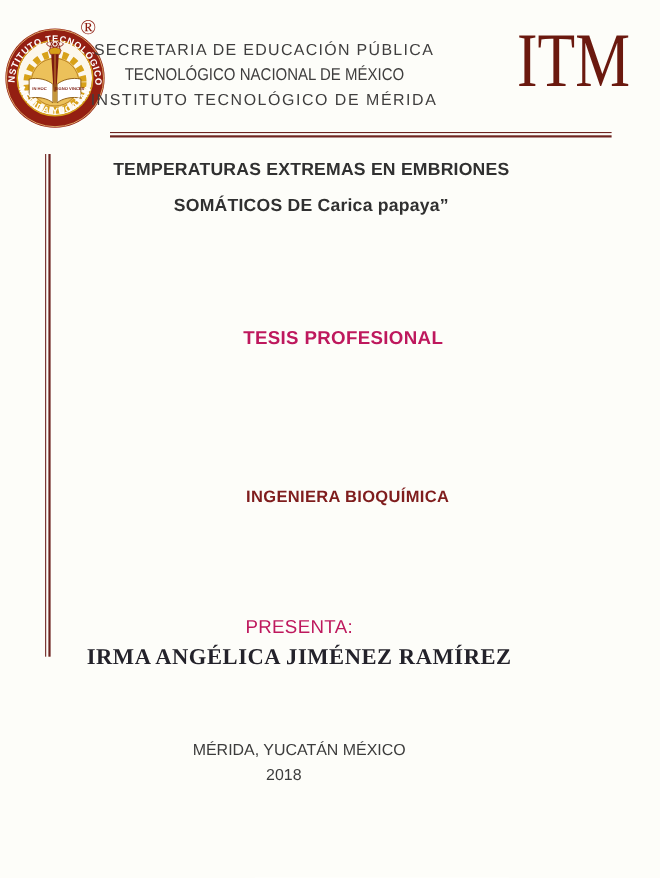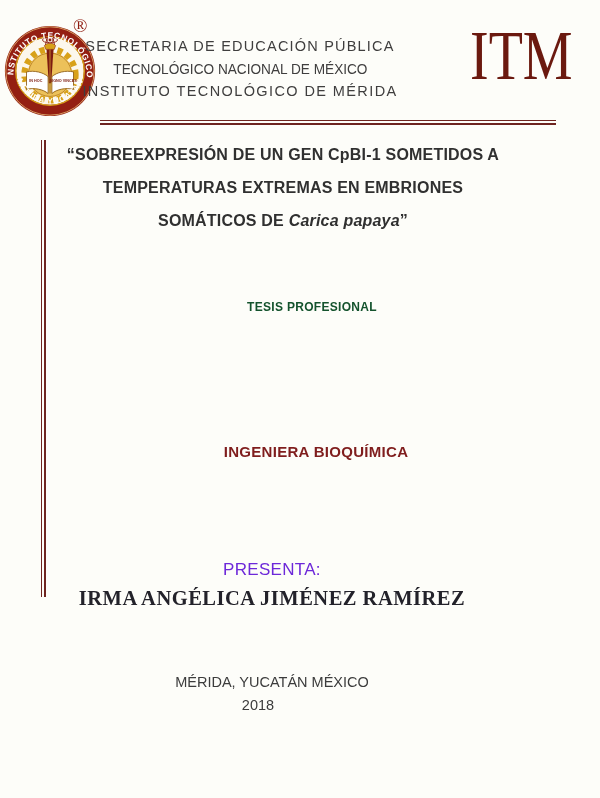--- a/index.html
+++ b/index.html
@@ -32,31 +32,31 @@
     border-top:1px solid #6e2420;border-bottom:2px solid #6e2420;
   }
   .left-divider{
     left:41px;top:140px;width:2px;height:457px;
     border-left:1px solid #6e2420;border-right:2px solid #6e2420;
   }
 
   
   .title-block{left:33px;top:138px;width:500px;line-height:33px;
     font-size:16px;font-weight:bold;color:#303030;letter-spacing:0.2px;}
-  .title-block .species{font-style:italic;}
+  .title-block .species{}
 
   .option-block{left:62px;top:294px;width:500px;line-height:27.5px;}
   .option-label{font-size:16px;color:#3c3c3c;letter-spacing:0.4px;}
-  .option-value{font-size:12px;font-weight:bold;color:#14532d;letter-spacing:0.3px;}
+  .option-value{font-size:17px;font-weight:bold;color:#be185d;letter-spacing:0.3px;}
 
   .degree-block{left:66px;top:439px;width:500px;line-height:26.5px;}
   .degree-label{font-size:17px;color:#3c3c3c;letter-spacing:0.3px;}
   .degree-value{font-size:15px;font-weight:bold;color:#7f1d1d;letter-spacing:0.3px;}
 
-  .presenta{left:22px;top:560px;width:500px;font-size:17px;color:#6d28d9;letter-spacing:0.3px;}
+  .presenta{left:22px;top:560px;width:500px;font-size:17px;color:#be185d;letter-spacing:0.3px;}
   .author-name{left:22px;top:587px;width:500px;
     font-family:"Liberation Serif",serif;font-weight:bold;font-size:20.5px;
     color:#23222a;letter-spacing:0.5px;}
 
   .location{left:22px;top:674px;width:500px;font-size:14.5px;color:#3c3c3c;}
   .year{left:8px;top:697px;width:500px;font-size:14.5px;color:#3c3c3c;}
 
   
   .seal{left:3px;top:23px;width:94px;height:96px;}
 </style>
@@ -115,21 +115,20 @@
     <span class="squeeze">TECNOLÓGICO NACIONAL DE MÉXICO</span>
   </div>
   <div class="abs ctr hline hline3">INSTITUTO TECNOLÓGICO DE MÉRIDA</div>
 
   <div class="abs acronym">ITM</div>
 
   <div class="abs top-divider"></div>
   <div class="abs left-divider"></div>
 
   <div class="abs ctr title-block">
-    <div>“SOBREEXPRESIÓN DE UN GEN CpBI-1 SOMETIDOS A</div>
     <div>TEMPERATURAS EXTREMAS EN EMBRIONES</div>
     <div>
       <span>SOMÁTICOS DE </span><span class="species">Carica papaya</span><span>”</span>
     </div>
   </div>
 
   <div class="abs ctr option-block">
     <div class="option-value">TESIS PROFESIONAL</div>
   </div>
 

